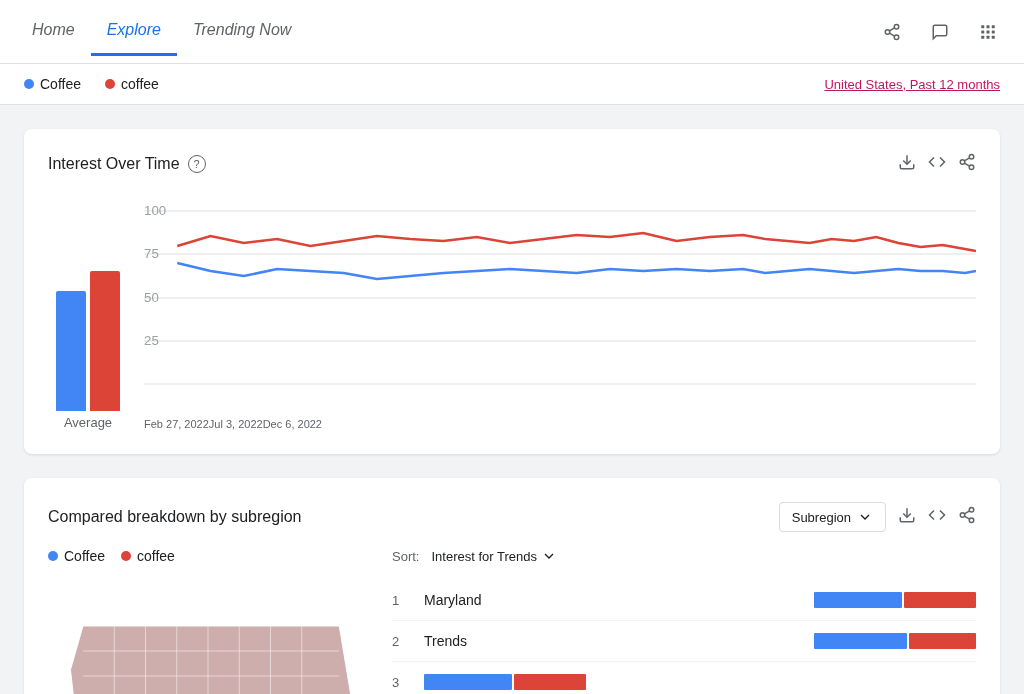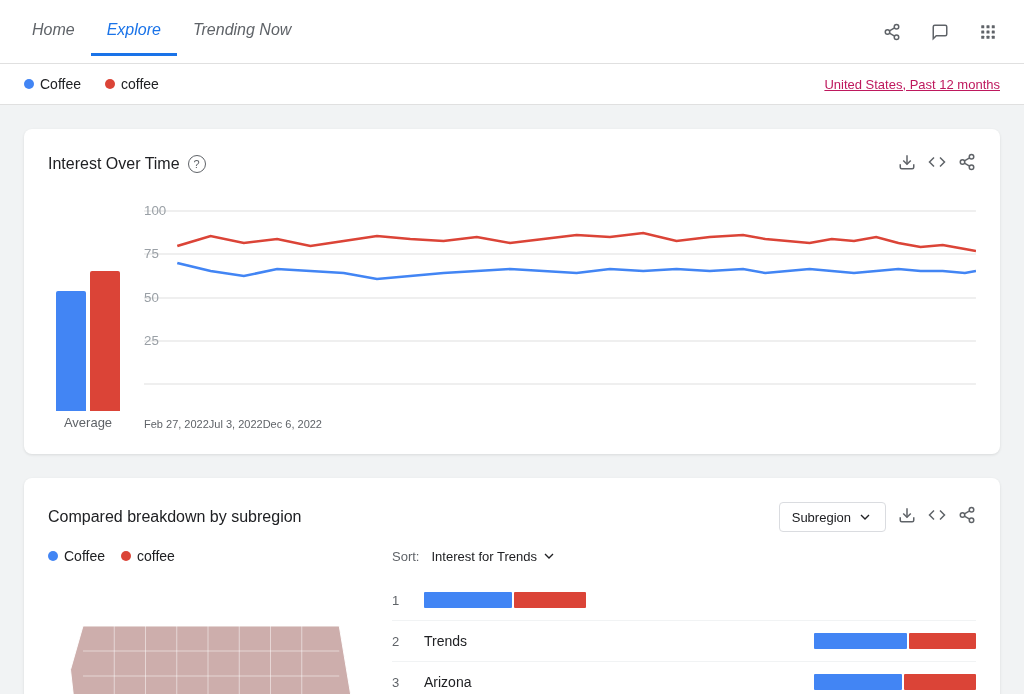--- a/index.html
+++ b/index.html
@@ -517,38 +517,38 @@
           <div class="sort-dropdown">
             <span>Interest for Trends</span>
             <svg width="16" height="16" viewBox="0 0 24 24" fill="none" stroke="currentColor" stroke-width="2">
               <polyline points="6 9 12 15 18 9"></polyline>
             </svg>
           </div>
         </div>
 
         <div class="region-row">
           <span class="region-rank">1</span>
+          <span class="region-name">Maryland</span>
           <div class="region-bars">
             <div class="region-bar-blue" style="width:88px;"></div>
             <div class="region-bar-red" style="width:72px;"></div>
           </div>
         </div>
 
         <div class="region-row">
           <span class="region-rank">2</span>
           <span class="region-name">Trends</span>
           <div class="region-bars">
             <div class="region-bar-blue" style="width:93px;"></div>
             <div class="region-bar-red" style="width:67px;"></div>
           </div>
         </div>
 
         <div class="region-row">
           <span class="region-rank">3</span>
-          <span class="region-name">Arizona</span>
           <div class="region-bars">
             <div class="region-bar-blue" style="width:88px;"></div>
             <div class="region-bar-red" style="width:72px;"></div>
           </div>
         </div>
       </div>
     </div>
   </div>
 </main>
 

